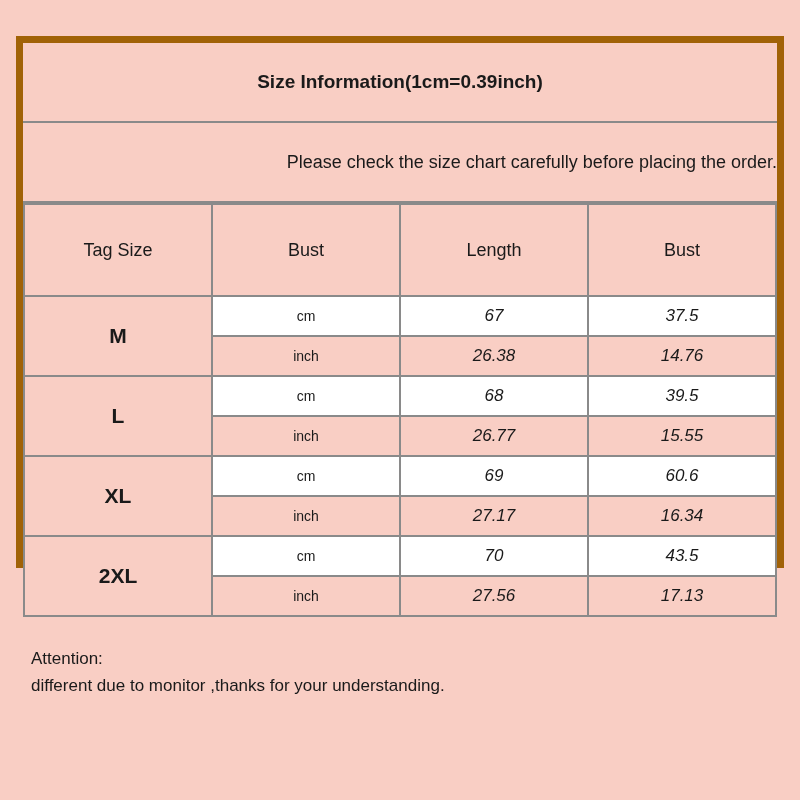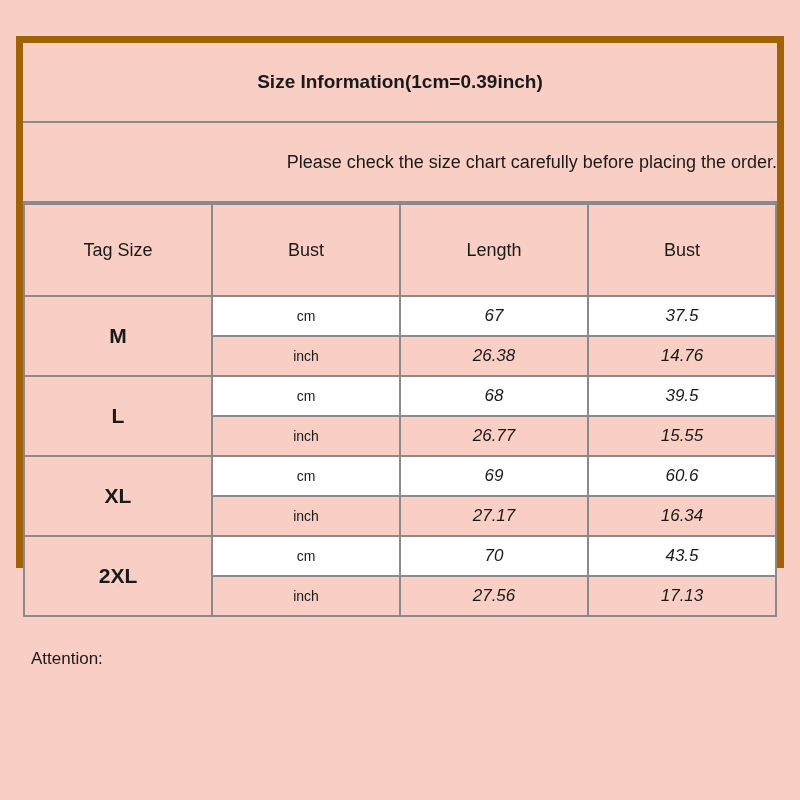--- a/index.html
+++ b/index.html
@@ -171,15 +171,16 @@
       <tr class="row-inch">
         <td class="unit-cell">inch</td>
         <td class="val-cell">27.56</td>
         <td class="val-cell">17.13</td>
       </tr>
     </tbody>
   </table>
 
   <div class="attention">
     <div class="attention-head">Attention:</div>
+    <div class="attention-line">different due to monitor ,thanks for your understanding.</div>
   </div>
 
 </div>
 
 </body></html>

